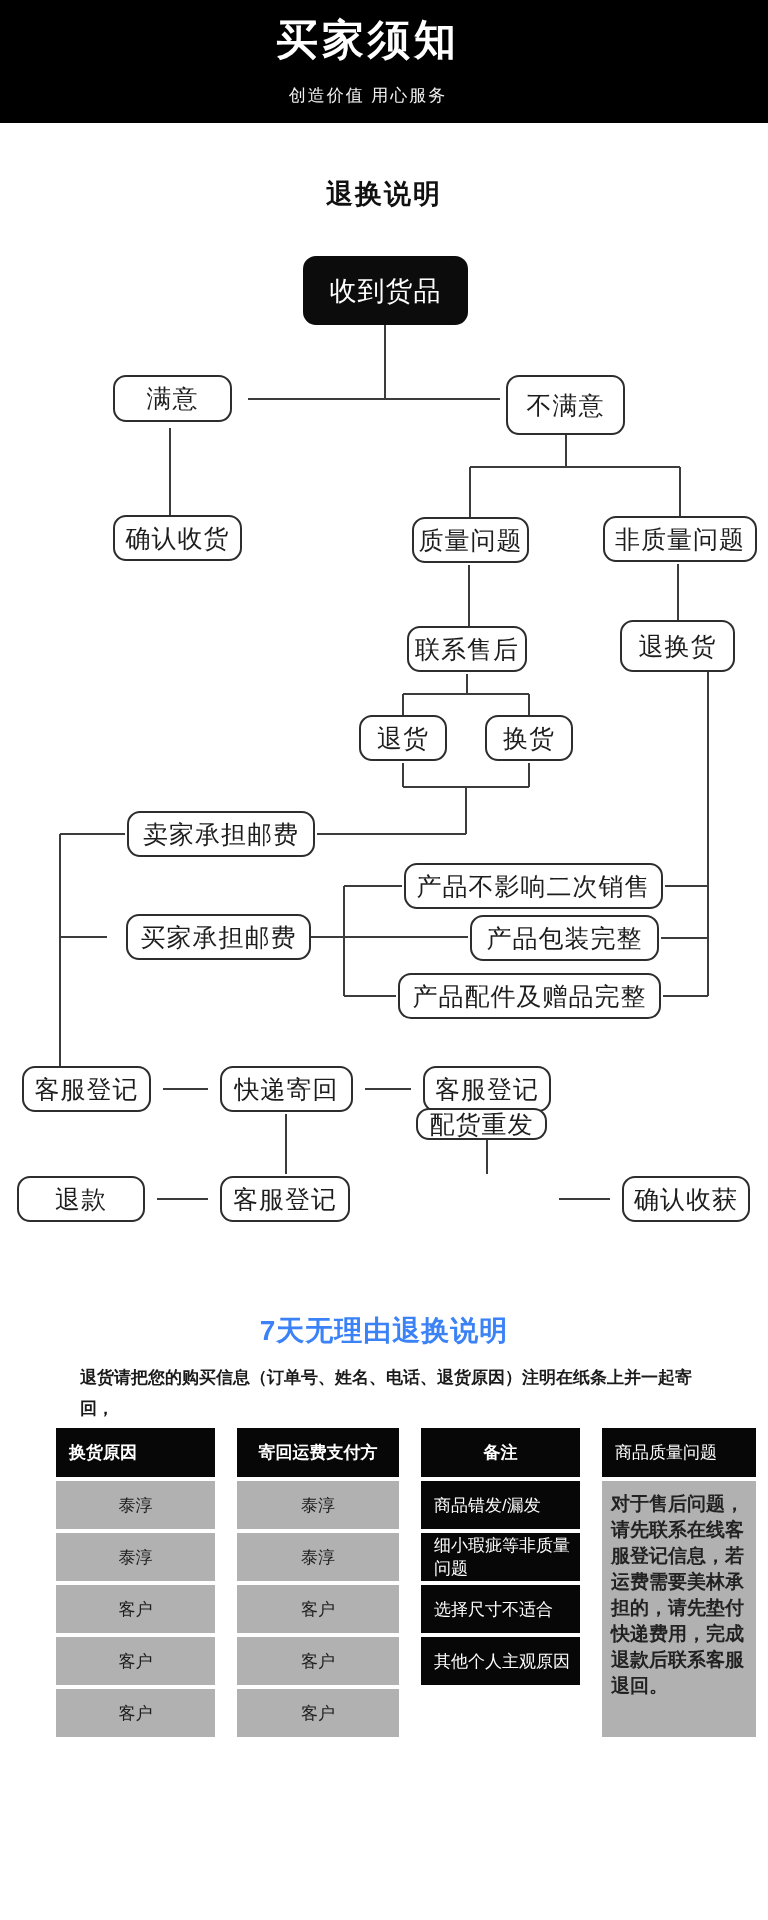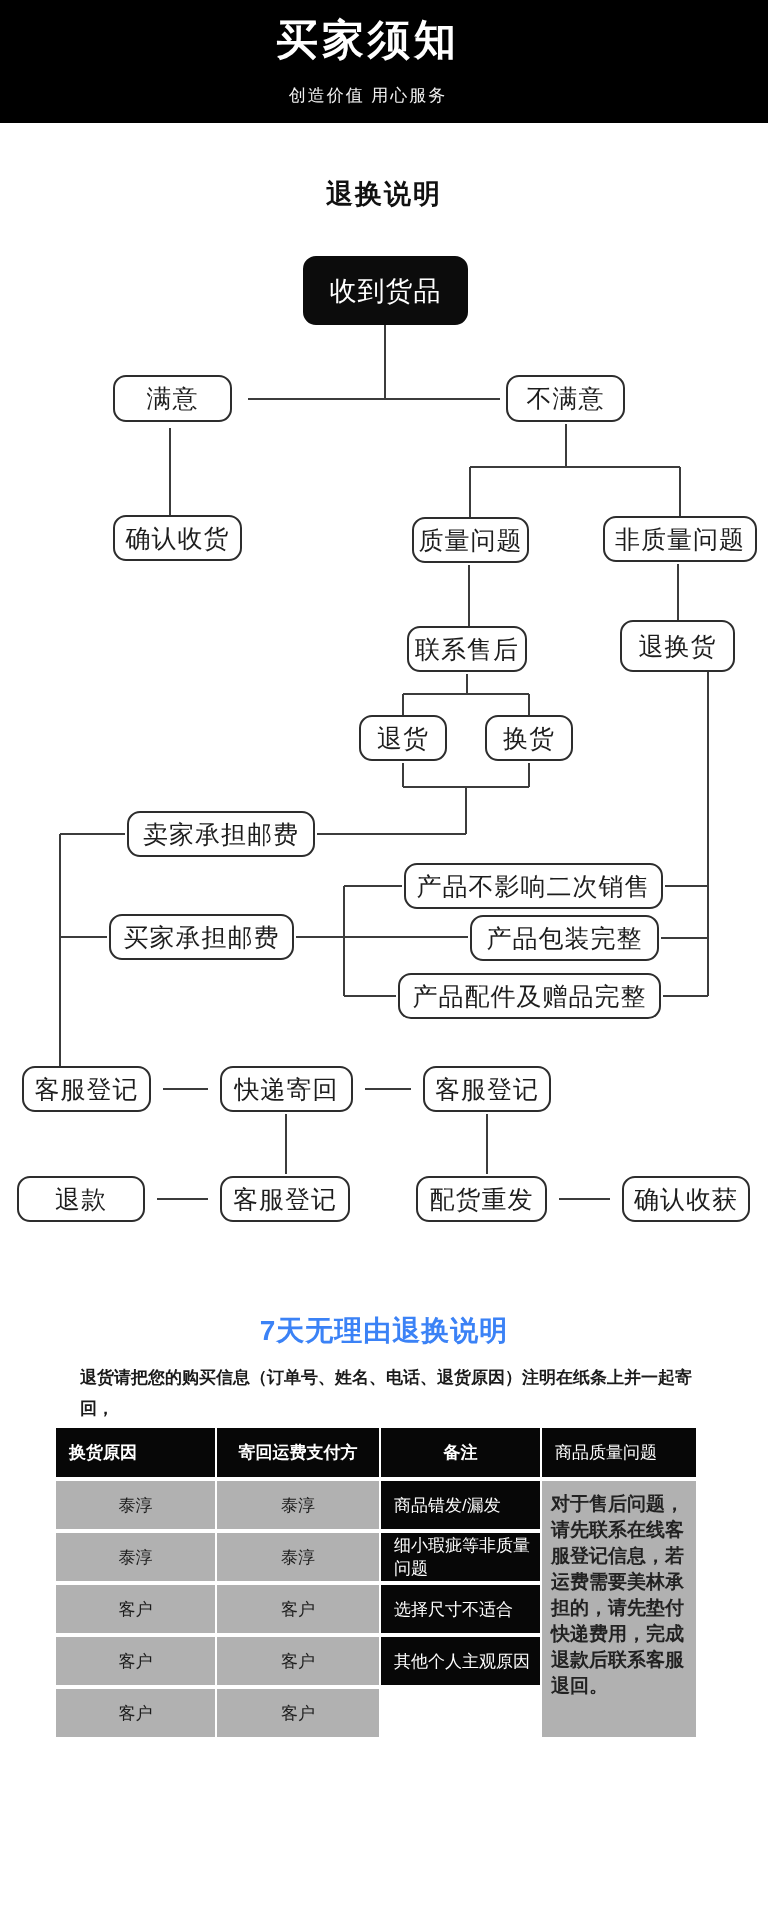--- a/index.html
+++ b/index.html
@@ -48,21 +48,21 @@
     font-family:"Liberation Serif", serif;font-weight:700;
     font-size:17px;line-height:31px;color:#1a1a1a;
   }
   .policy-note span{display:block;}
   
   .tbl{
     position:absolute;left:56px;top:1428px;width:649px;
     display:grid;
     grid-template-columns:159px 162px 159px 154px;
     grid-template-rows:49px 48px 48px 48px 48px 48px;
-    gap:4px 2px;
+    gap:4px 22px;
     background:#ffffff;
   }
   .cell{
     display:flex;align-items:center;box-sizing:border-box;
     font-size:17px;
   }
   .cell.dark{background:#070707;color:#ffffff;}
   .cell.gray{background:#b1b1b1;color:#1c1c1c;}
   .cell.left{justify-content:flex-start;padding-left:13px;}
   .cell.center{justify-content:center;}
@@ -122,39 +122,39 @@
       <line x1="365" y1="1089" x2="411" y2="1089"></line>
       <line x1="286" y1="1114" x2="286" y2="1174"></line>
       <line x1="487" y1="1114" x2="487" y2="1174"></line>
       <line x1="157" y1="1199" x2="208" y2="1199"></line>
       <line x1="559" y1="1199" x2="610" y2="1199"></line>
     </g>
   </svg>
 
   <div class="node start" style="left:303px;top:256px;width:165px;height:69px;">收到货品</div>
   <div class="node" style="left:113px;top:375px;width:119px;height:47px;">满意</div>
-  <div class="node" style="left:506px;top:375px;width:119px;height:47px;">不满意</div>
+  <div class="node" style="left:506px;top:375px;width:119px;height:60px;">不满意</div>
   <div class="node" style="left:113px;top:515px;width:129px;height:46px;">确认收货</div>
   <div class="node" style="left:412px;top:517px;width:117px;height:46px;">质量问题</div>
   <div class="node" style="left:603px;top:516px;width:154px;height:46px;">非质量问题</div>
   <div class="node" style="left:407px;top:626px;width:120px;height:46px;">联系售后</div>
   <div class="node" style="left:620px;top:620px;width:115px;height:52px;">退换货</div>
   <div class="node" style="left:359px;top:715px;width:88px;height:46px;">退货</div>
   <div class="node" style="left:485px;top:715px;width:88px;height:46px;">换货</div>
   <div class="node" style="left:127px;top:811px;width:188px;height:46px;">卖家承担邮费</div>
   <div class="node" style="left:404px;top:863px;width:259px;height:46px;">产品不影响二次销售</div>
-  <div class="node" style="left:109px;top:914px;width:185px;height:46px;">买家承担邮费</div>
+  <div class="node" style="left:126px;top:914px;width:185px;height:46px;">买家承担邮费</div>
   <div class="node" style="left:470px;top:915px;width:189px;height:46px;">产品包装完整</div>
   <div class="node" style="left:398px;top:973px;width:263px;height:46px;">产品配件及赠品完整</div>
   <div class="node" style="left:22px;top:1066px;width:129px;height:46px;">客服登记</div>
   <div class="node" style="left:220px;top:1066px;width:133px;height:46px;">快递寄回</div>
   <div class="node" style="left:423px;top:1066px;width:128px;height:46px;">客服登记</div>
   <div class="node" style="left:17px;top:1176px;width:128px;height:46px;">退款</div>
   <div class="node" style="left:220px;top:1176px;width:130px;height:46px;">客服登记</div>
-  <div class="node" style="left:416px;top:1176px;width:131px;height:46px;">配货重发</div>
+  <div class="node" style="left:416px;top:1108px;width:131px;height:32px;">配货重发</div>
   <div class="node" style="left:622px;top:1176px;width:128px;height:46px;">确认收获</div>
 
   <div class="policy-title">7天无理由退换说明</div>
   <div class="policy-note">
     <span>退货请把您的购买信息（订单号、姓名、电话、退货原因）注明在纸条上并一起寄回，</span>
     <span>且需将物流单号拍给客服，我们会及时和您联系。</span>
   </div>
 
   <div class="tbl">
     <div class="cell dark left hd">换货原因</div>

